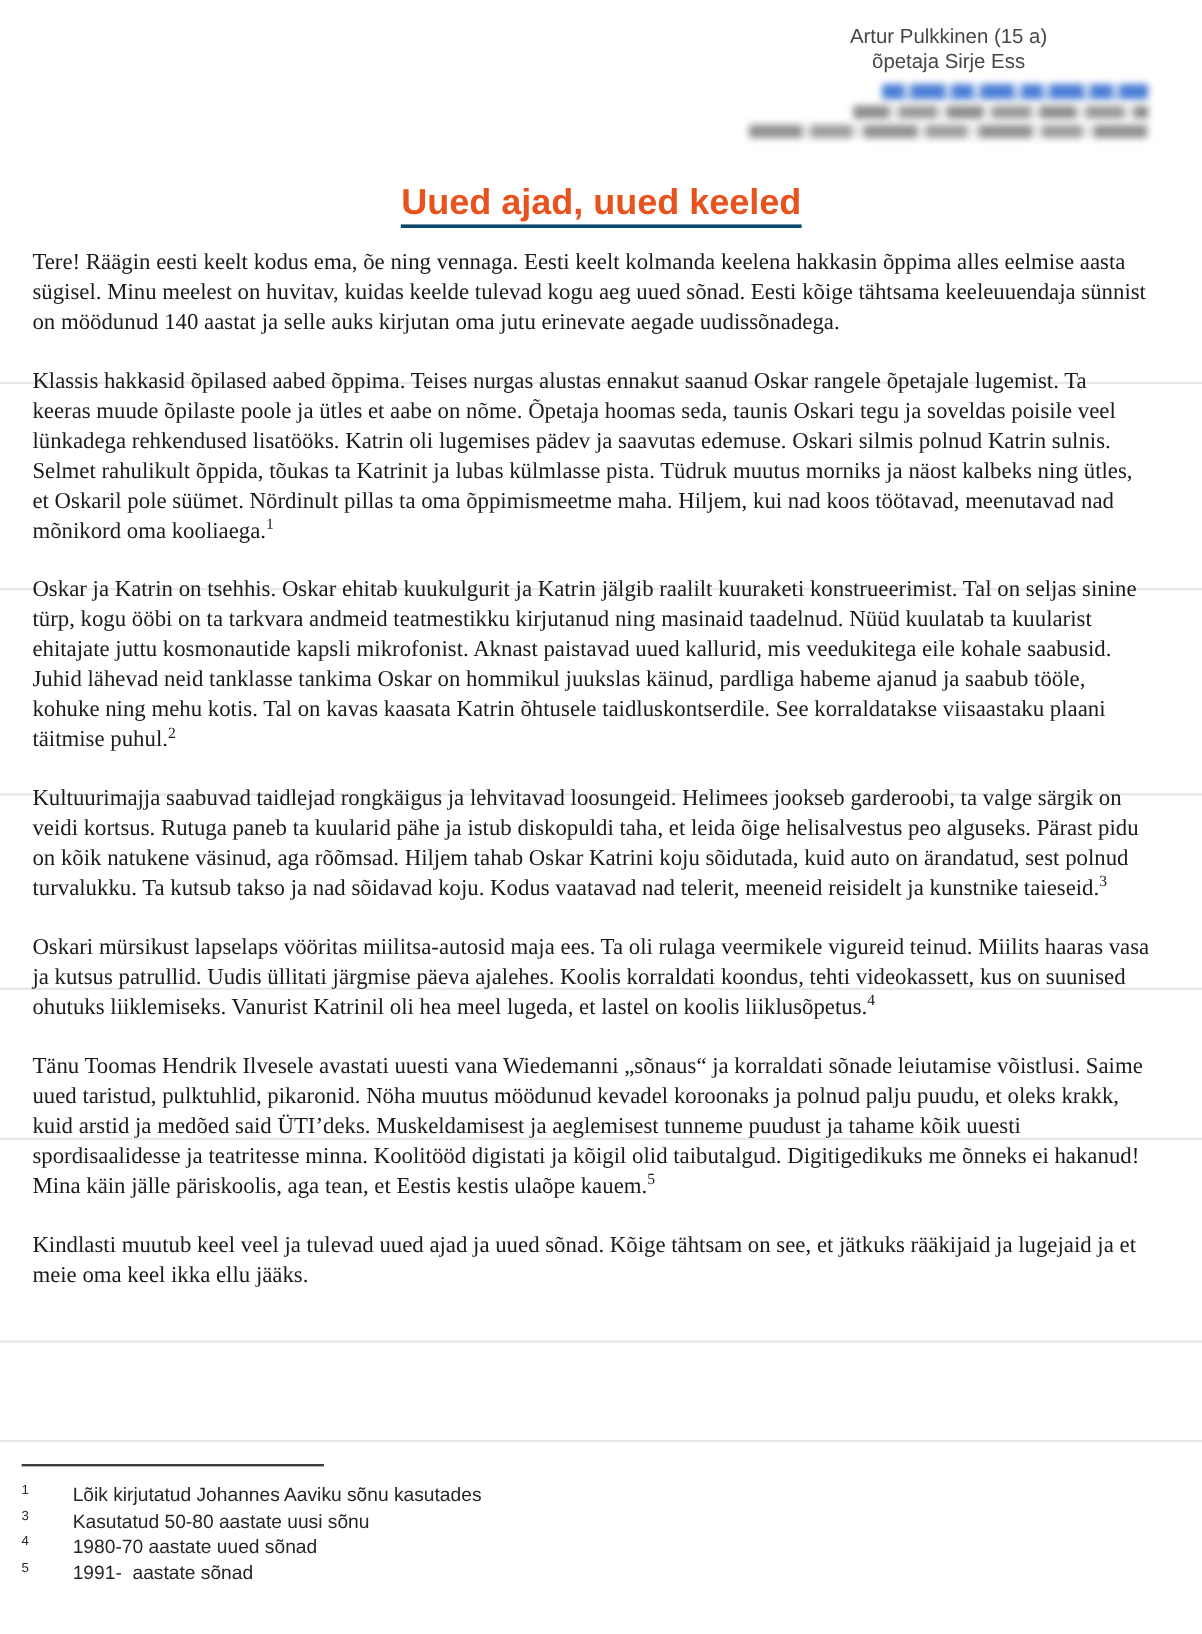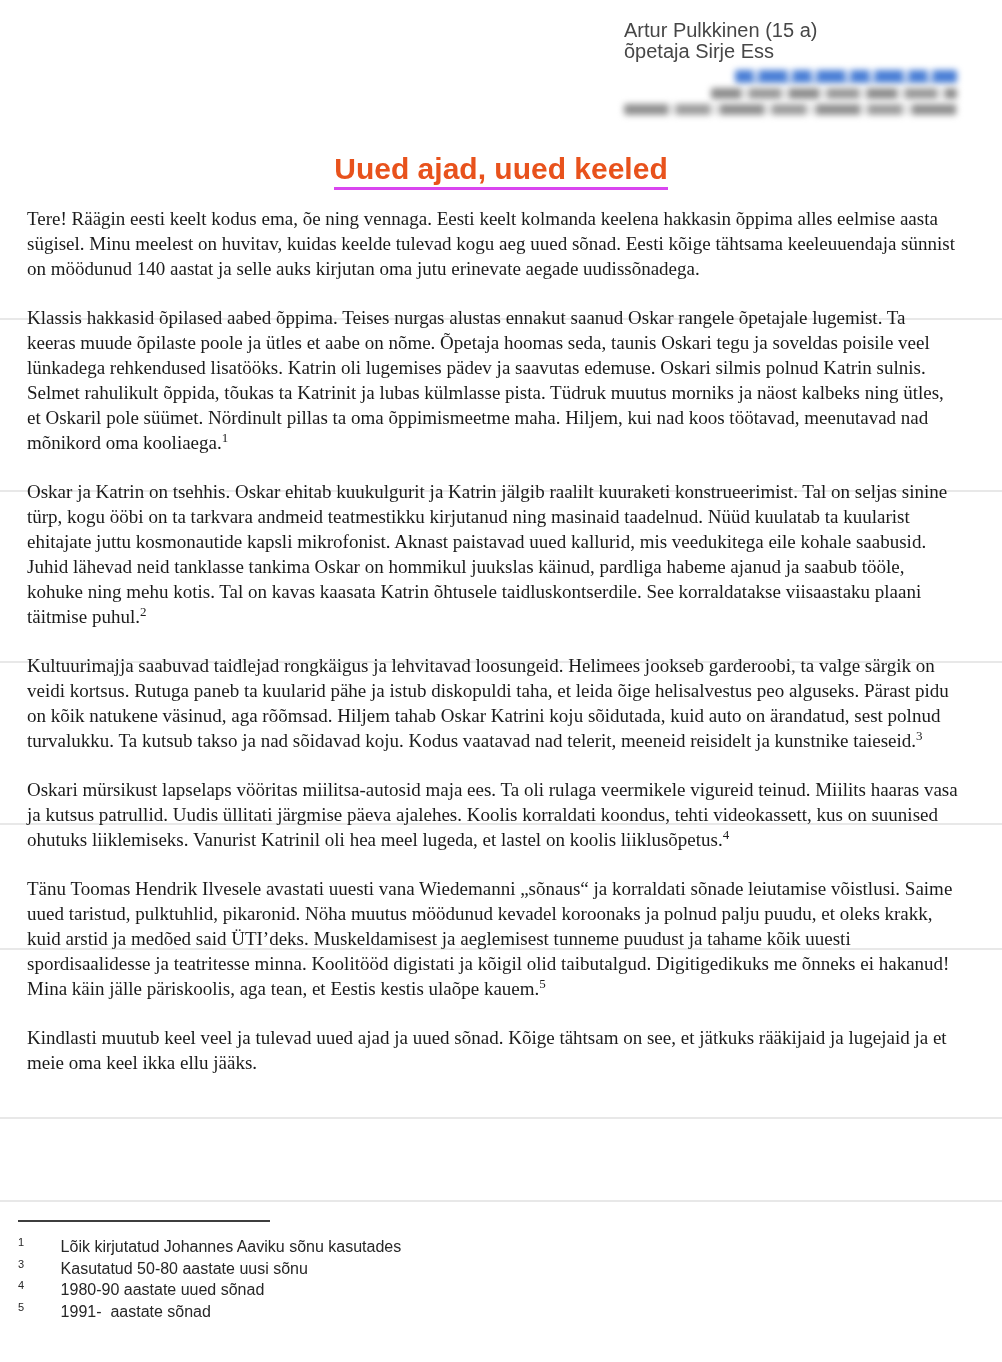--- a/index.html
+++ b/index.html
@@ -19,23 +19,23 @@
     width: 1002px;
     height: 2px;
     background: rgba(125,125,125,0.18);
     pointer-events: none;
   }
   
   .header {
     position: absolute;
     top: 20px;
     right: 45px;
-    text-align: left;
+    text-align: center;
     font-family: "Liberation Sans", sans-serif;
-    font-size: 20px;
+    font-size: 17px;
     line-height: 21px;
     color: #474747;
   }
   .redacted {
     margin: 5px 0 5px auto;
     border-radius: 2px;
     filter: blur(3px);
   }
   .redacted.r1 {
     margin-top: 8px;
@@ -59,21 +59,21 @@
     width: 948px;
     margin: 0;
     text-align: center;
     font-family: "Liberation Sans", sans-serif;
     font-size: 30px;
     font-weight: bold;
     color: #e8521c;
   }
   .title .title-text {
     display: inline-block;
-    border-bottom: 3px solid #d946ef;
+    border-bottom: 3px solid #0c4a6e;
     padding-bottom: 1px;
   }
   
   .body-text {
     position: absolute;
     top: 206px;
     left: 27px;
     width: 948px;
     font-size: 19px;
     line-height: 25px;
@@ -136,17 +136,17 @@
     <p><span>Kultuurimajja saabuvad taidlejad rongkäigus ja lehvitavad loosungeid. Helimees jookseb garderoobi, ta valge särgik on veidi kortsus. Rutuga paneb ta kuularid pähe ja istub diskopuldi taha, et leida õige helisalvestus peo alguseks. Pärast pidu on kõik natukene väsinud, aga rõõmsad. Hiljem tahab Oskar Katrini koju sõidutada, kuid auto on ärandatud, sest polnud turvalukku. Ta kutsub takso ja nad sõidavad koju. Kodus vaatavad nad telerit, meeneid reisidelt ja kunstnike taieseid.</span><sup>3</sup></p>
     <p><span>Oskari mürsikust lapselaps vööritas miilitsa-autosid maja ees. Ta oli rulaga veermikele vigureid teinud. Miilits haaras vasa ja kutsus patrullid. Uudis üllitati järgmise päeva ajalehes. Koolis korraldati koondus, tehti videokassett, kus on suunised ohutuks liiklemiseks. Vanurist Katrinil oli hea meel lugeda, et lastel on koolis liiklusõpetus.</span><sup>4</sup></p>
     <p><span>Tänu Toomas Hendrik Ilvesele avastati uuesti vana Wiedemanni „sõnaus“ ja korraldati sõnade leiutamise võistlusi. Saime uued taristud, pulktuhlid, pikaronid. Nöha muutus möödunud kevadel koroonaks ja polnud palju puudu, et oleks krakk, kuid arstid ja medõed said ÜTI’deks. Muskeldamisest ja aeglemisest tunneme puudust ja tahame kõik uuesti spordisaalidesse ja teatritesse minna. Koolitööd digistati ja kõigil olid taibutalgud. Digitigedikuks me õnneks ei hakanud! Mina käin jälle päriskoolis, aga tean, et Eestis kestis ulaõpe kauem.</span><sup>5</sup></p>
     <p><span>Kindlasti muutub keel veel ja tulevad uued ajad ja uued sõnad. Kõige tähtsam on see, et jätkuks rääkijaid ja lugejaid ja et meie oma keel ikka ellu jääks.</span><sup></sup></p>
   </div>
 
   <div class="footnotes">
     <div class="fn-rule"></div>
     <div class="fn"><sup>1</sup> <span class="fn-text">Lõik kirjutatud Johannes Aaviku sõnu kasutades</span></div>
     <div class="fn"><sup>3</sup> <span class="fn-text">Kasutatud 50-80 aastate uusi sõnu</span></div>
-    <div class="fn"><sup>4</sup> <span class="fn-text">1980-90 aastate uued sõnad</span></div>
+    <div class="fn"><sup>4</sup> <span class="fn-text">1980-70 aastate uued sõnad</span></div>
     <div class="fn"><sup>5</sup> <span class="fn-text">1991-  aastate sõnad</span></div>
   </div>
 
 </div>
 
 </body></html>

